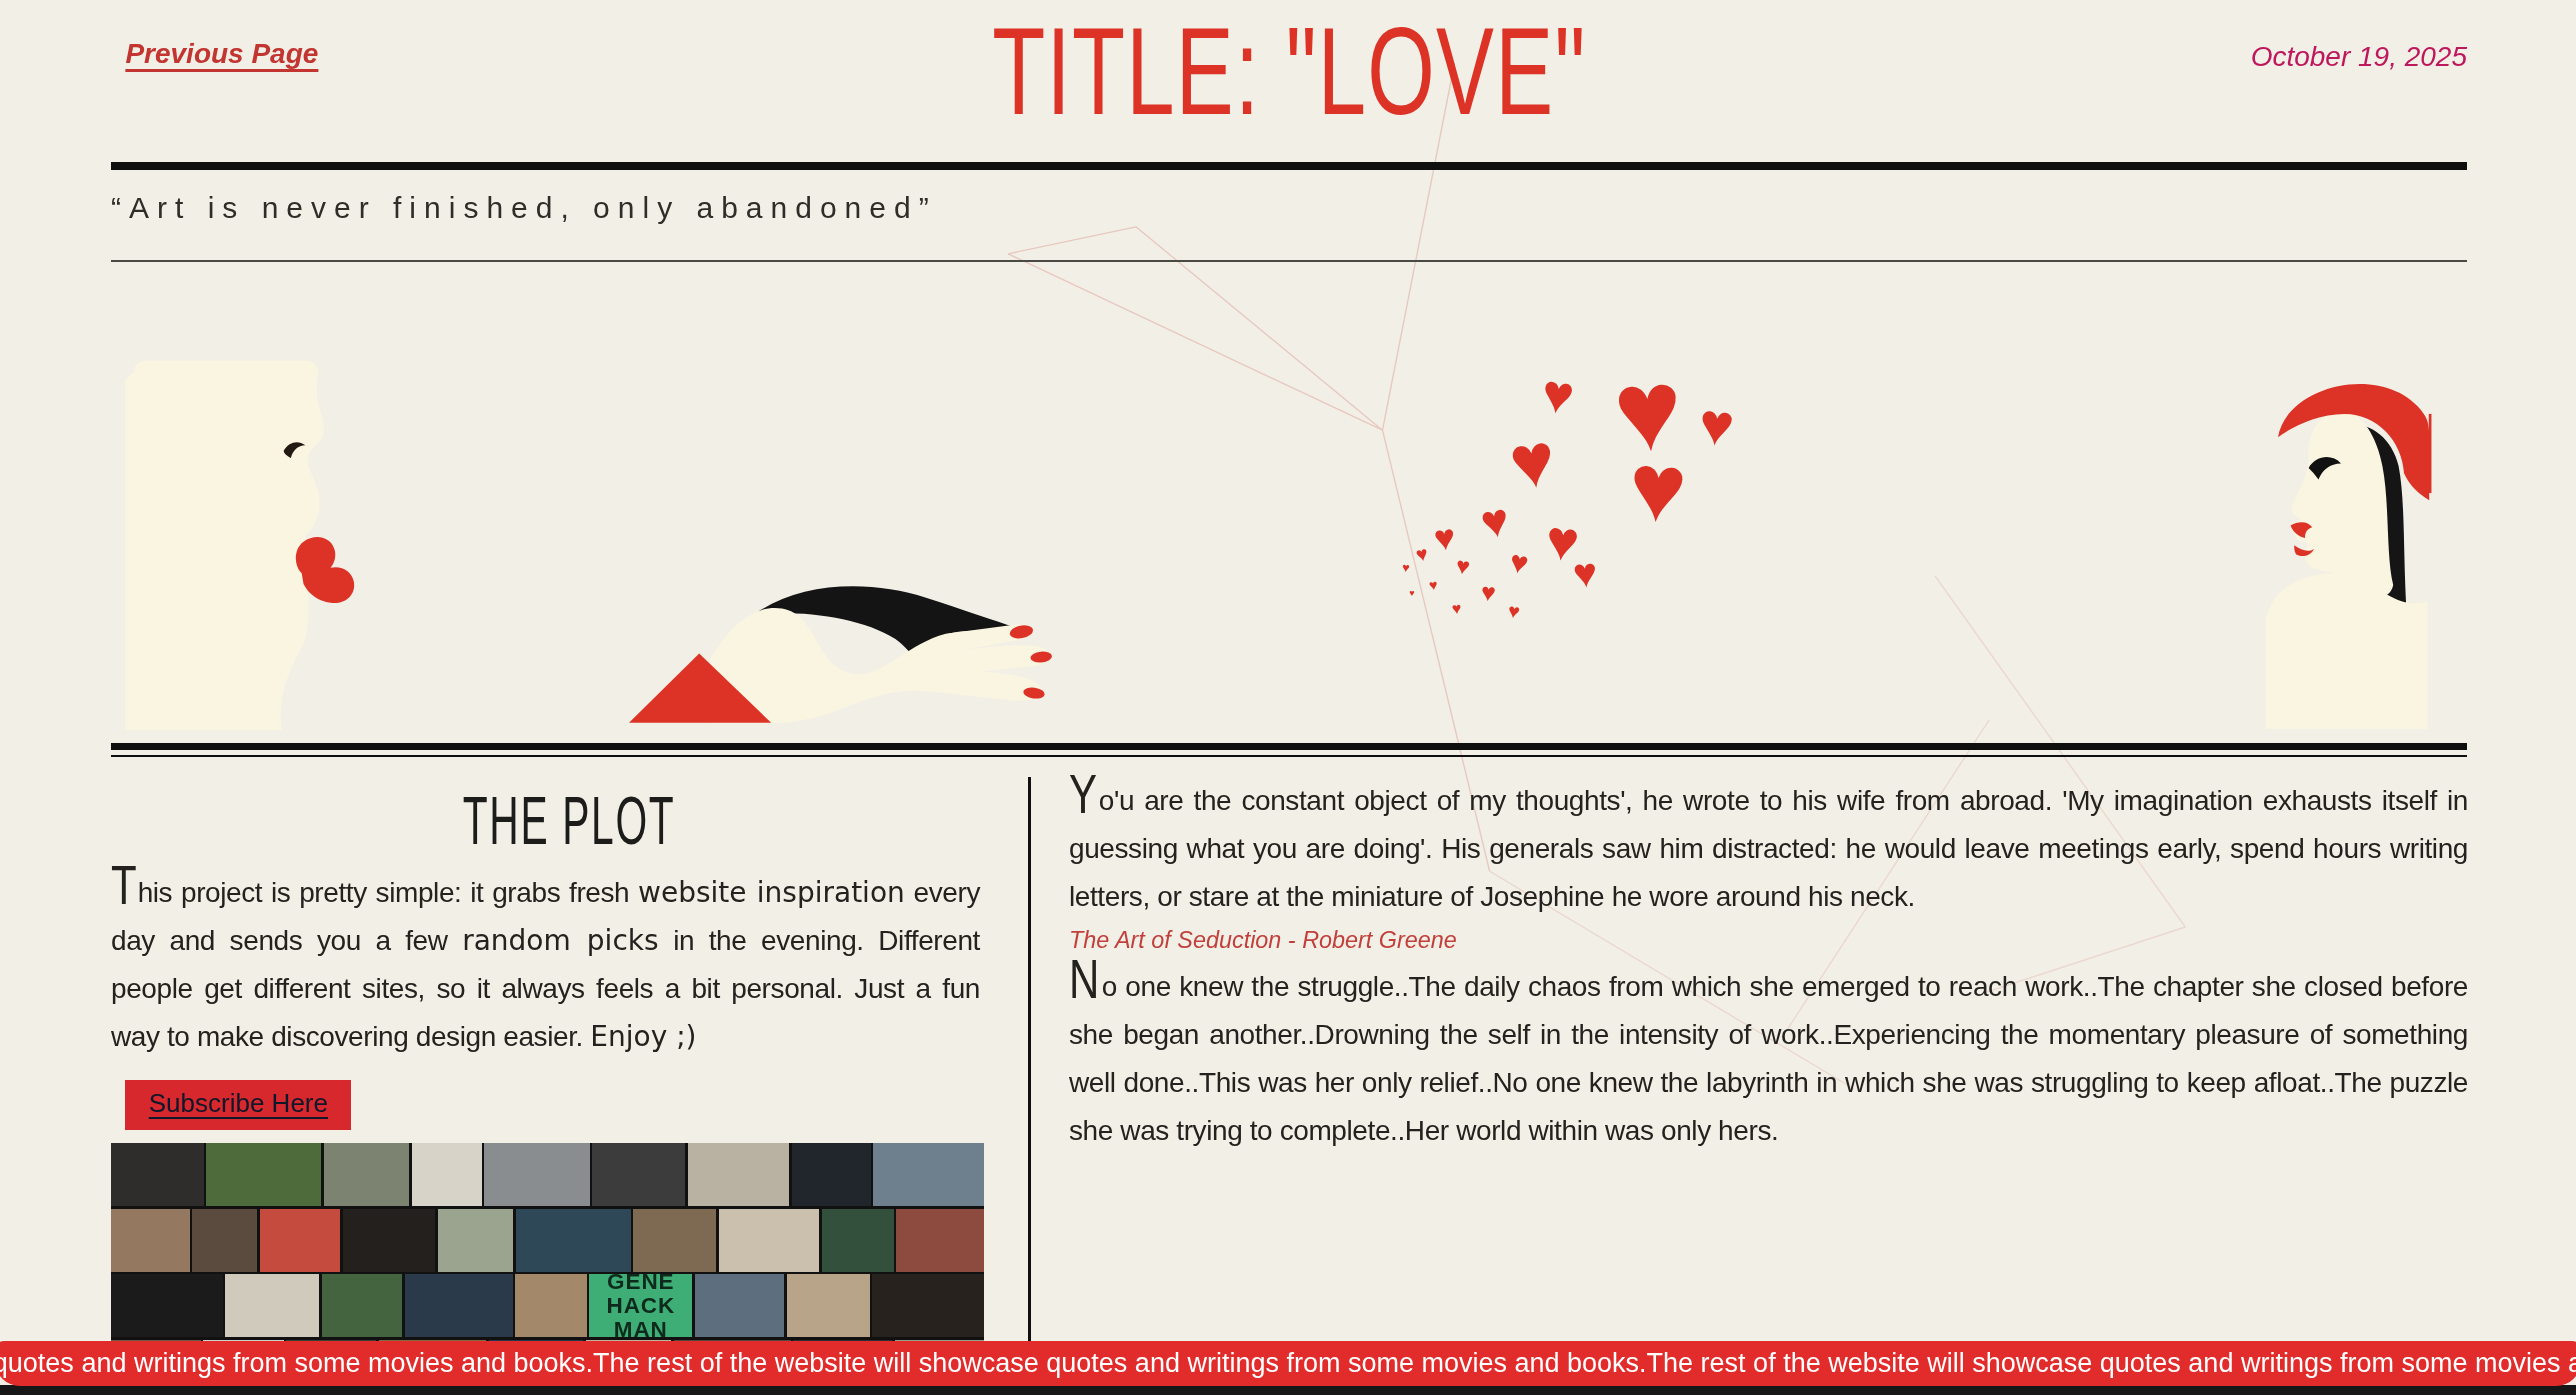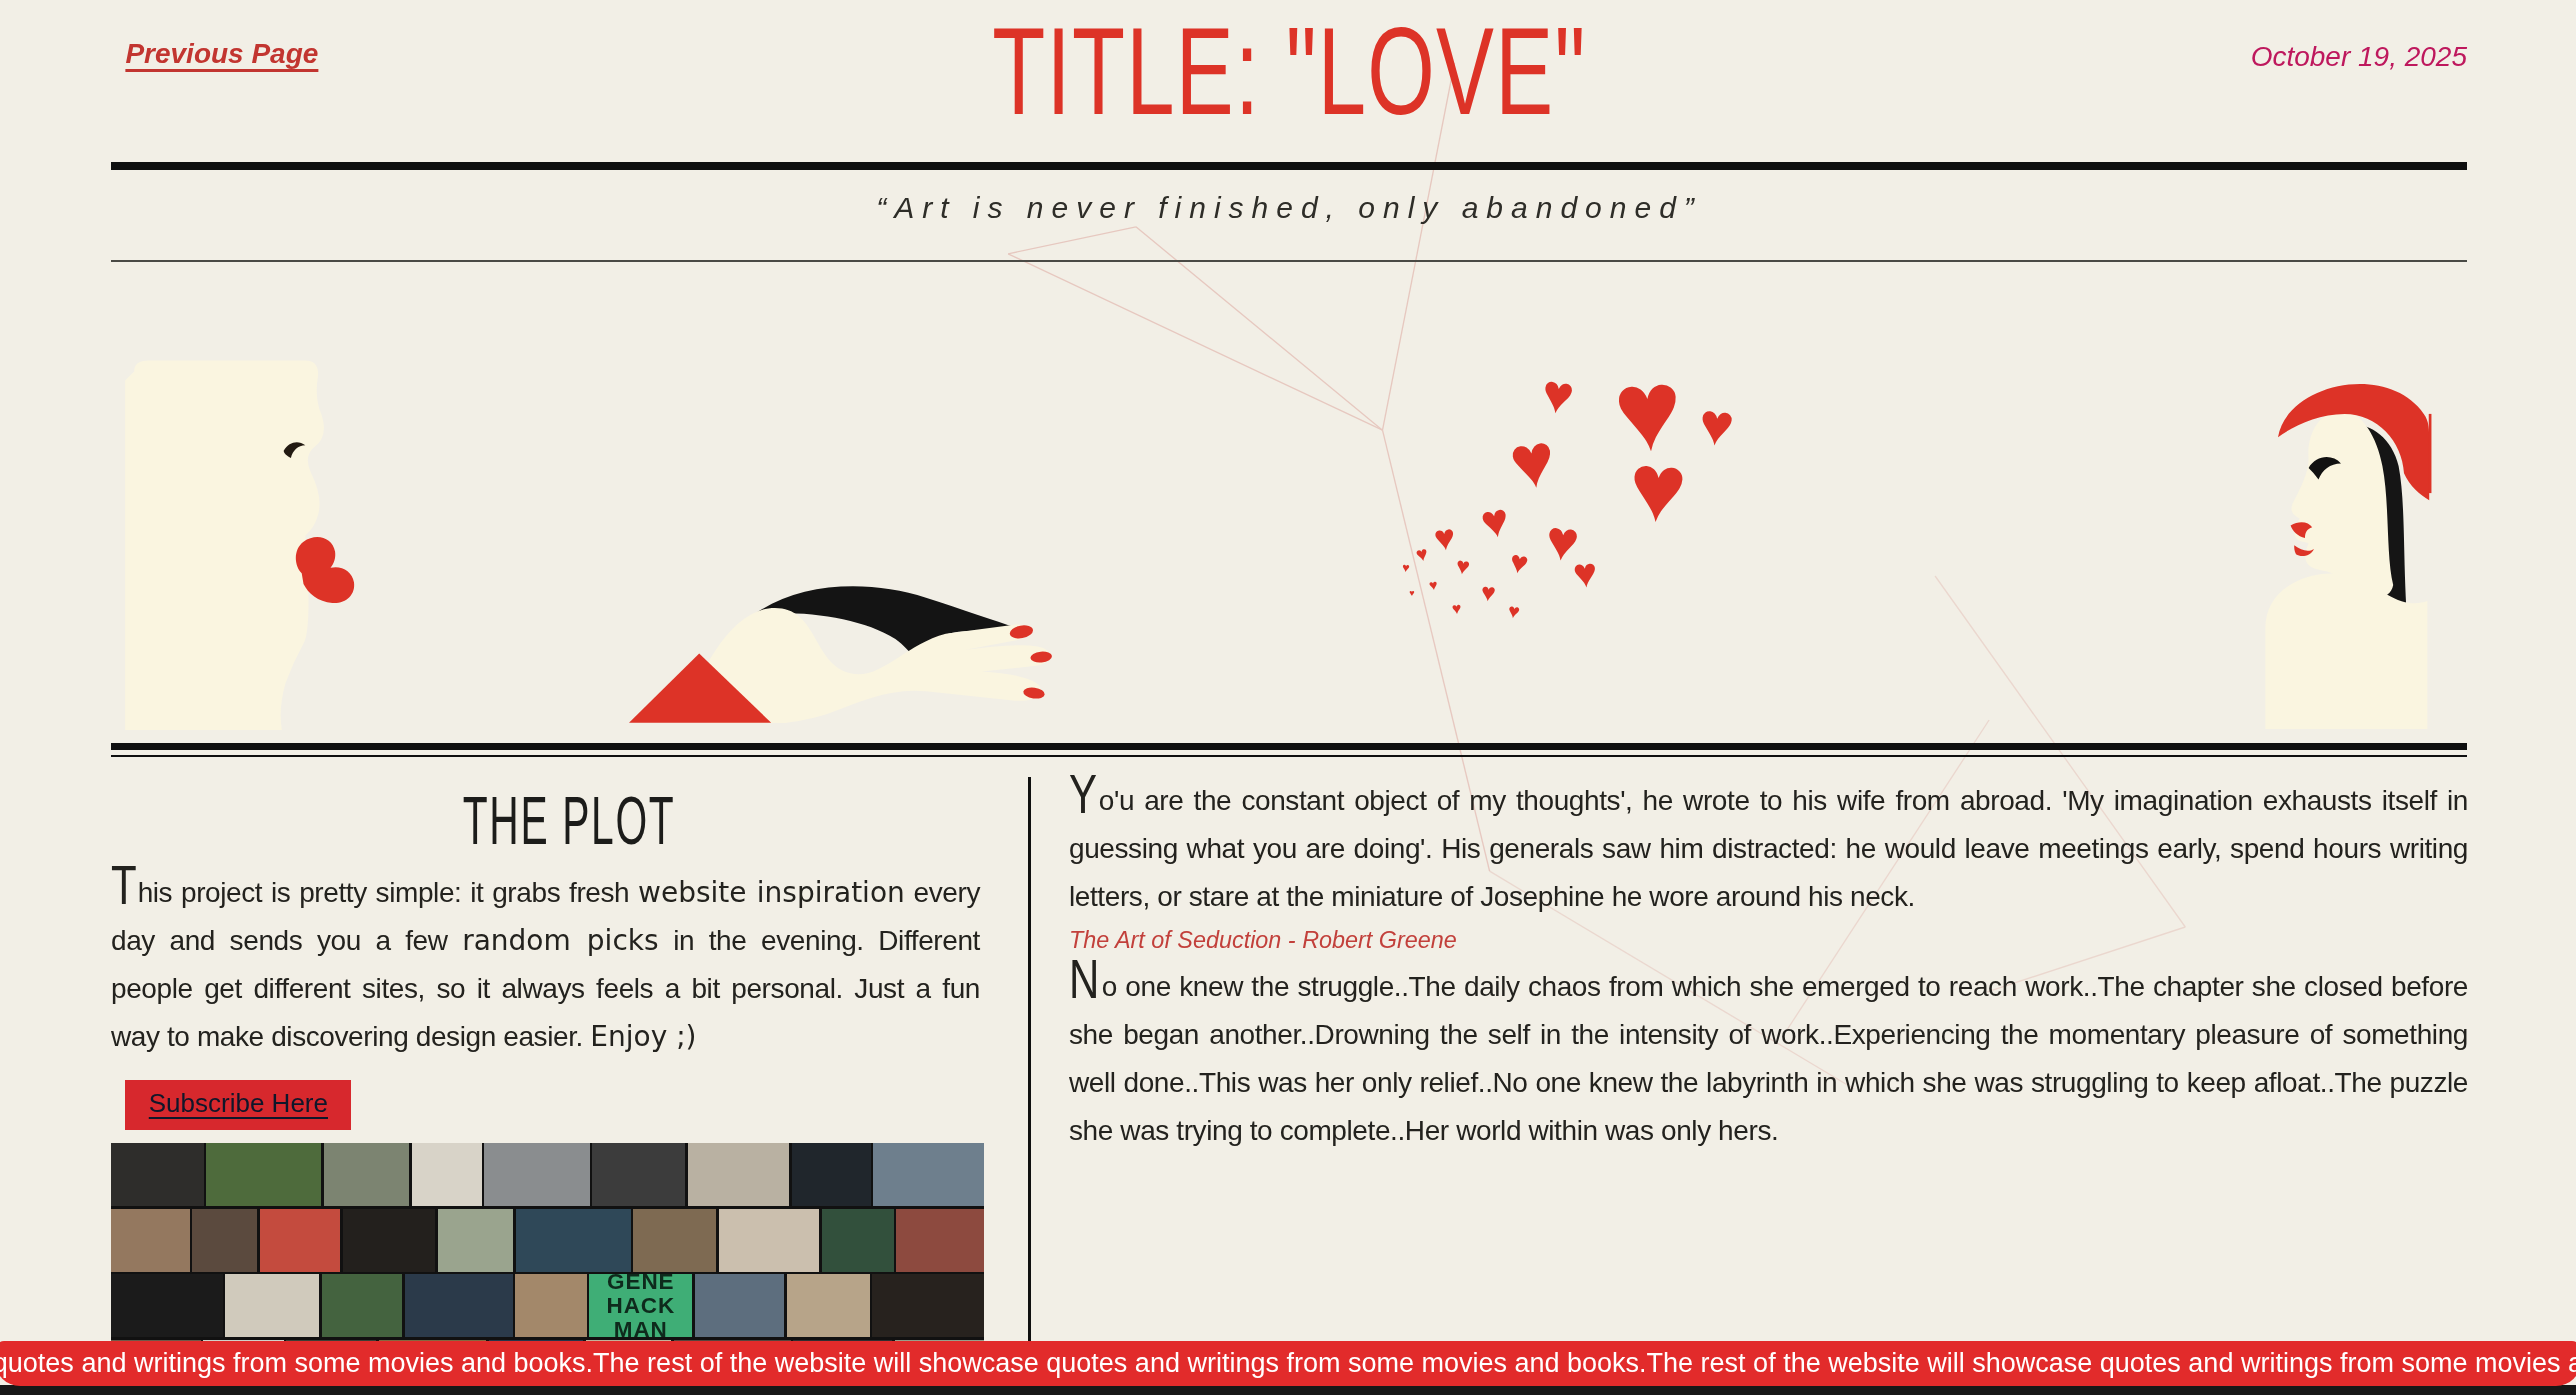--- a/index.html
+++ b/index.html
@@ -13,21 +13,21 @@
   .content{position:absolute;left:103px;width:2356px;top:0;height:100%;margin-left:8px;}
   
   .deco{position:absolute;left:0;top:0;width:2576px;height:1395px;pointer-events:none;}
   
   .prev-link{position:absolute;left:14.4px;top:38px;font-size:28px;font-style:italic;font-weight:bold;
     color:var(--link_red);text-decoration:underline;text-decoration-thickness:2.7px;text-underline-offset:6.3px;cursor:pointer;}
   .page-title{position:absolute;left:0;right:0;top:9px;text-align:center;font-weight:400;color:var(--accent);}
   .page-title .squeeze{display:inline-block;font-size:124px;line-height:1;transform:scaleX(.70);letter-spacing:1.8px;}
   .date{position:absolute;right:0px;top:41px;font-size:28px;font-style:italic;color:#be185d;}
   .rule-thick{position:absolute;left:0;top:162px;width:100%;height:8px;background:var(--rule_black);}
-  .quote{position:absolute;left:0;right:0;top:191px;text-align:center;font-size:30px;letter-spacing:8px;color:#2e2d28;font-style:italic;}
+  .quote{position:absolute;left:0;right:0;top:191px;font-size:30px;letter-spacing:8px;color:#2e2d28;}
   .rule-thin{position:absolute;left:0;top:260px;width:100%;height:1.8px;background:#4a4a45;}
   
   .banner{position:absolute;left:0;top:353px;width:100%;height:378px;}
   .hearts{position:absolute;left:1291px;top:0;width:360px;height:297px;}
   .hearts span{position:absolute;color:var(--accent);line-height:1;display:inline-block;}
   .rule-double{position:absolute;left:0;top:743px;width:100%;height:14.4px;
     border-top:7.2px solid var(--rule_black);border-bottom:2.7px solid var(--rule_black);}
   
   .columns{position:absolute;left:0;top:763px;width:100%;bottom:0;}
   .col-divider{position:absolute;left:917px;top:14.4px;bottom:9px;width:2.7px;background:#101010;}

